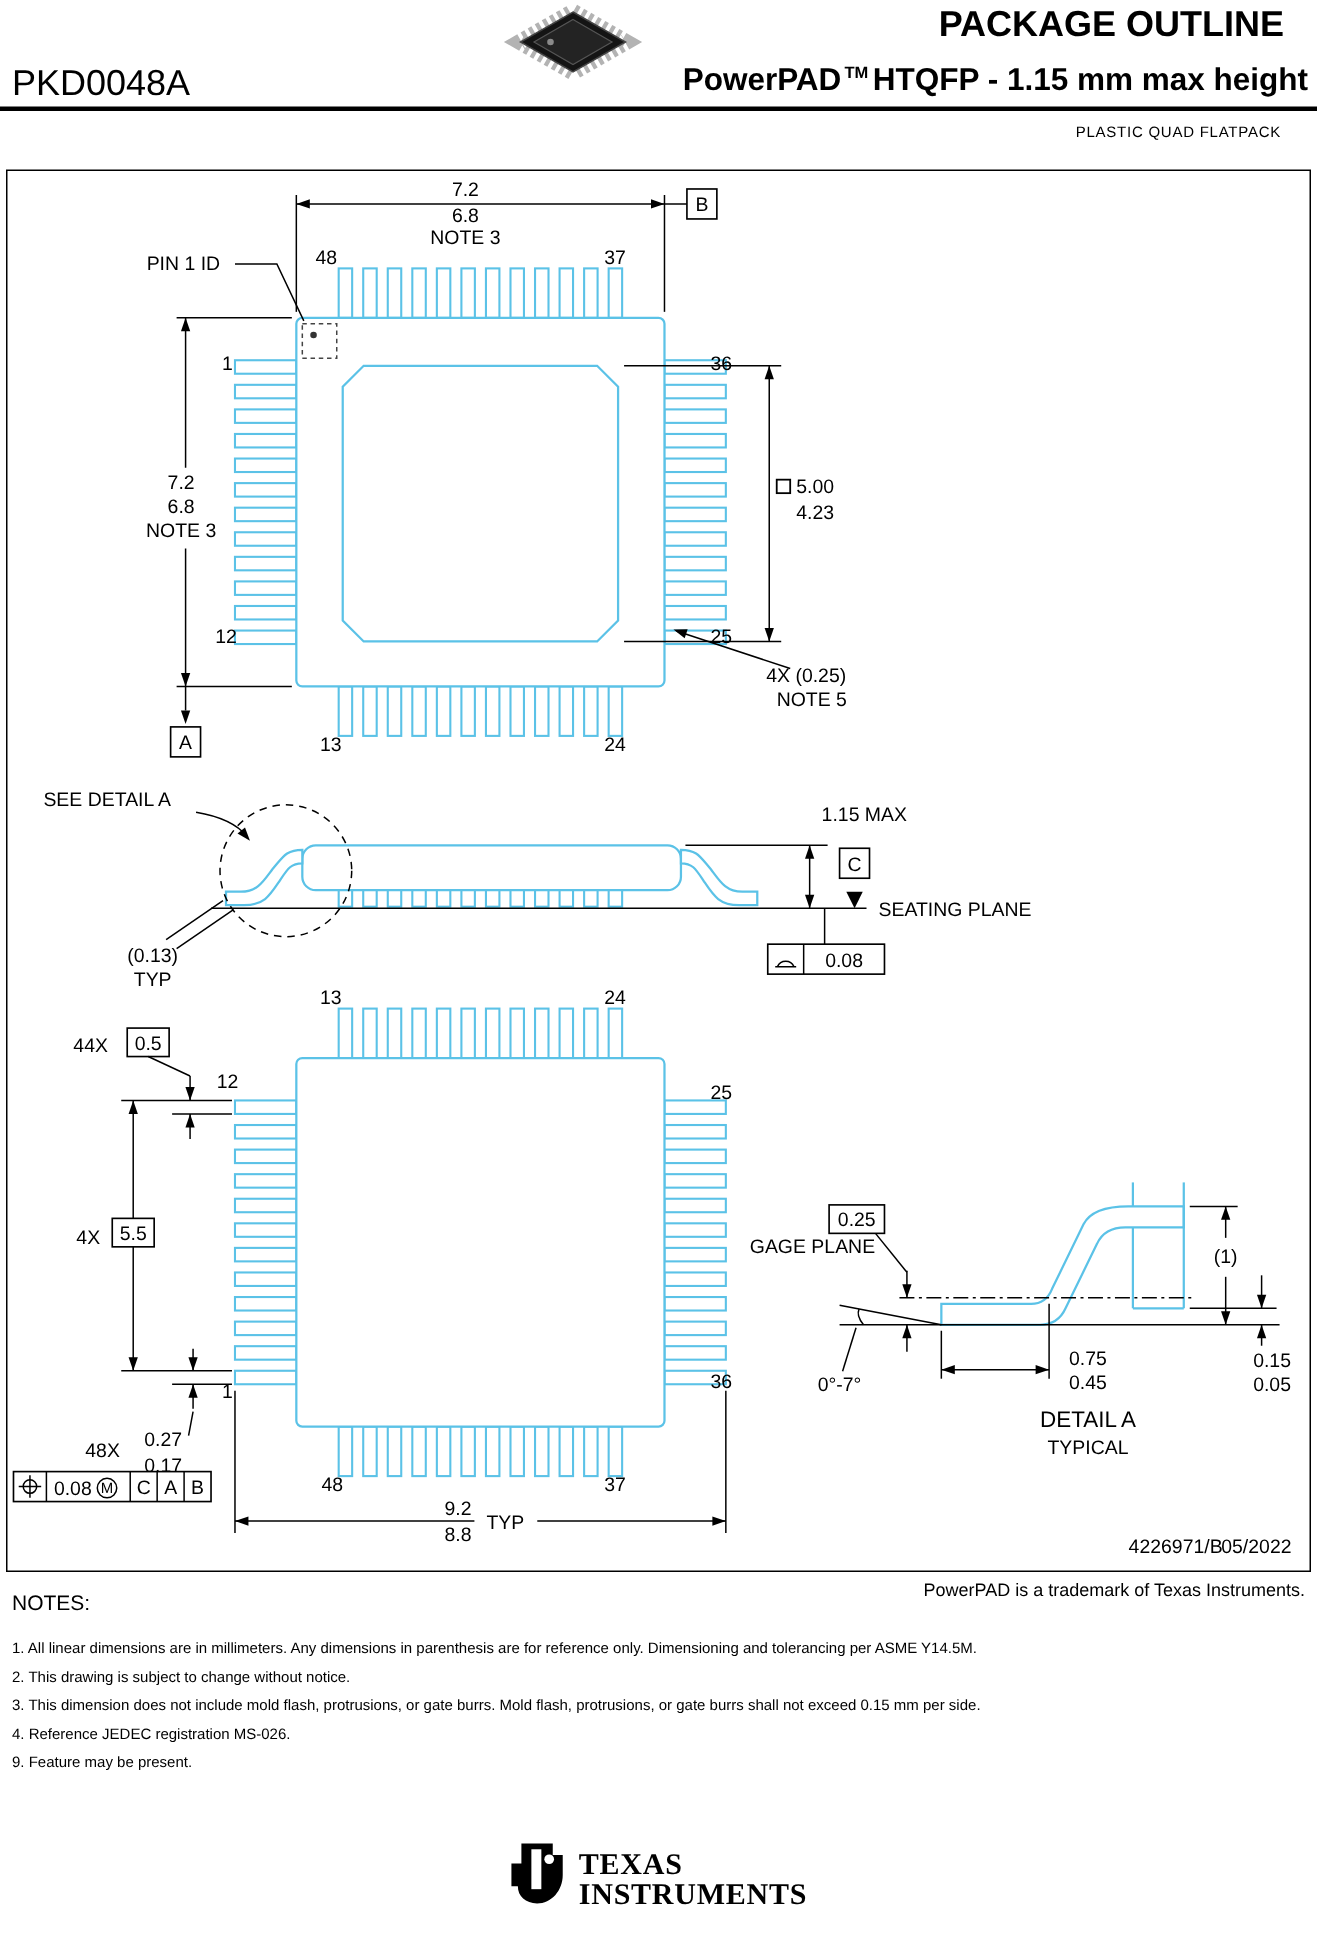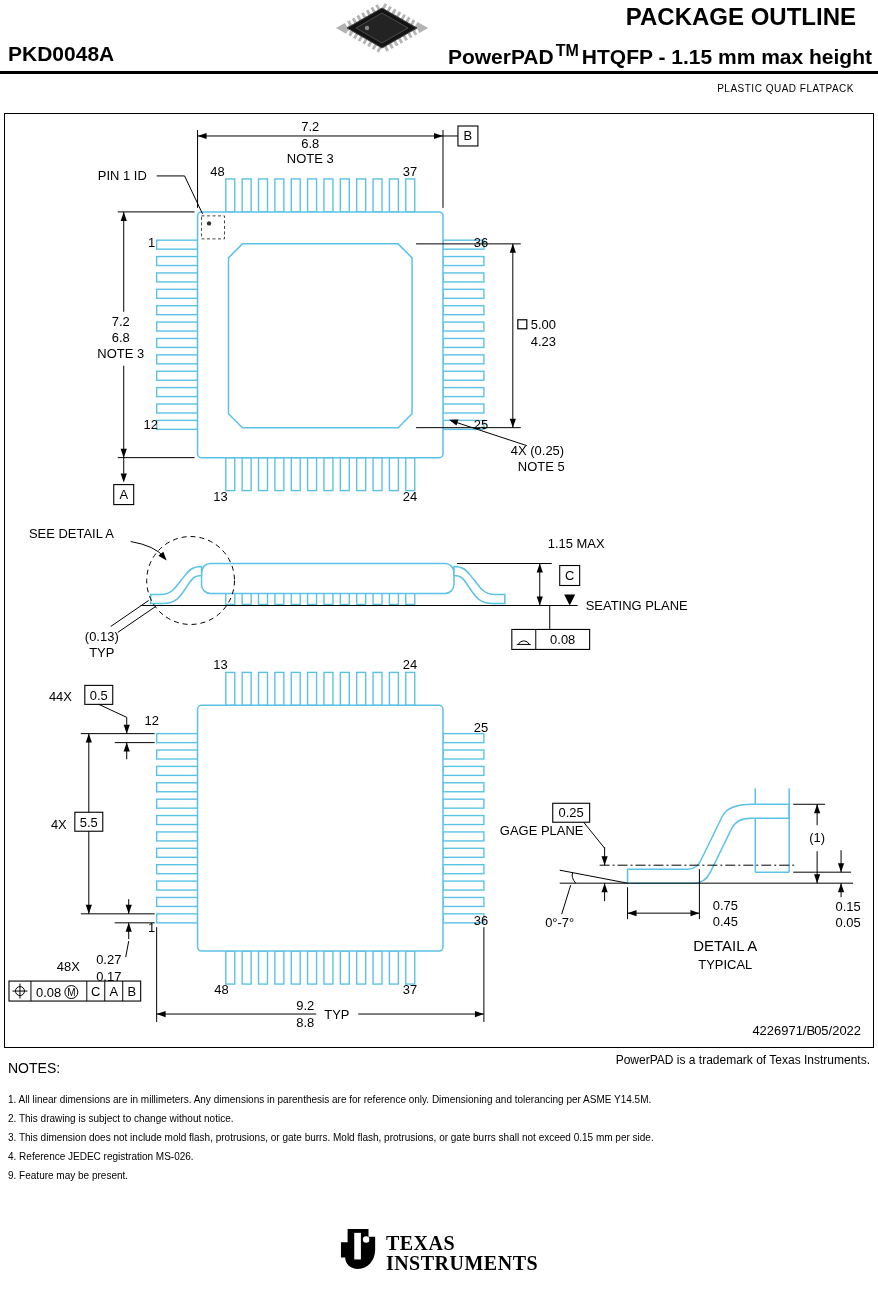--- a/index.html
+++ b/index.html
@@ -1,21 +1,21 @@
 <!DOCTYPE html>
 <html><head>
 <meta charset="utf-8">
 <style>
   *{margin:0;padding:0;box-sizing:border-box}
   html,body{background:#fff}
   .page{position:relative;width:878px;height:1294px;background:#fff;font-family:"Liberation Sans",sans-serif;color:#000;overflow:hidden}
-  .hdr-part{position:absolute;left:8px;top:42px;font-size:21px;font-weight:bold}
+  .hdr-part{position:absolute;left:8px;top:42px;font-size:24px;font-weight:normal}
   .hdr-title{position:absolute;right:22px;top:3px;font-size:24px;font-weight:bold}
   .hdr-sub{position:absolute;right:6px;top:42px;font-size:21px;font-weight:bold}
-  .hdr-sub sup{font-size:16px;font-weight:bold;vertical-align:super;margin:0 3px 0 2px}
+  .hdr-sub sup{font-size:11px;font-weight:bold;vertical-align:super;margin:0 3px 0 2px}
   .hdr-chip{position:absolute;left:334px;top:0px}
   .hdr-rule{position:absolute;left:0;top:71px;width:878px;height:3px;background:#000}
   .hdr-type{position:absolute;right:24px;top:83px;font-size:10px;font-weight:normal;letter-spacing:.5px}
   .dwg{position:absolute;left:4px;top:113px;width:870px;height:935px;border:1.6px solid #000;background:#fff}
   .tm-note{position:absolute;right:8px;top:1053px;font-size:12px}
   .notes-h{position:absolute;left:8px;top:1060px;font-size:14px}
   .notes{position:absolute;left:8px;top:1090px;width:862px;font-size:10px;line-height:19px}
   .note{padding-left:18px;text-indent:-18px}
   .footer{position:absolute;left:0;top:1228px;width:878px;text-align:center}
   .logo-row{display:flex;justify-content:center;align-items:flex-start;gap:8px}

